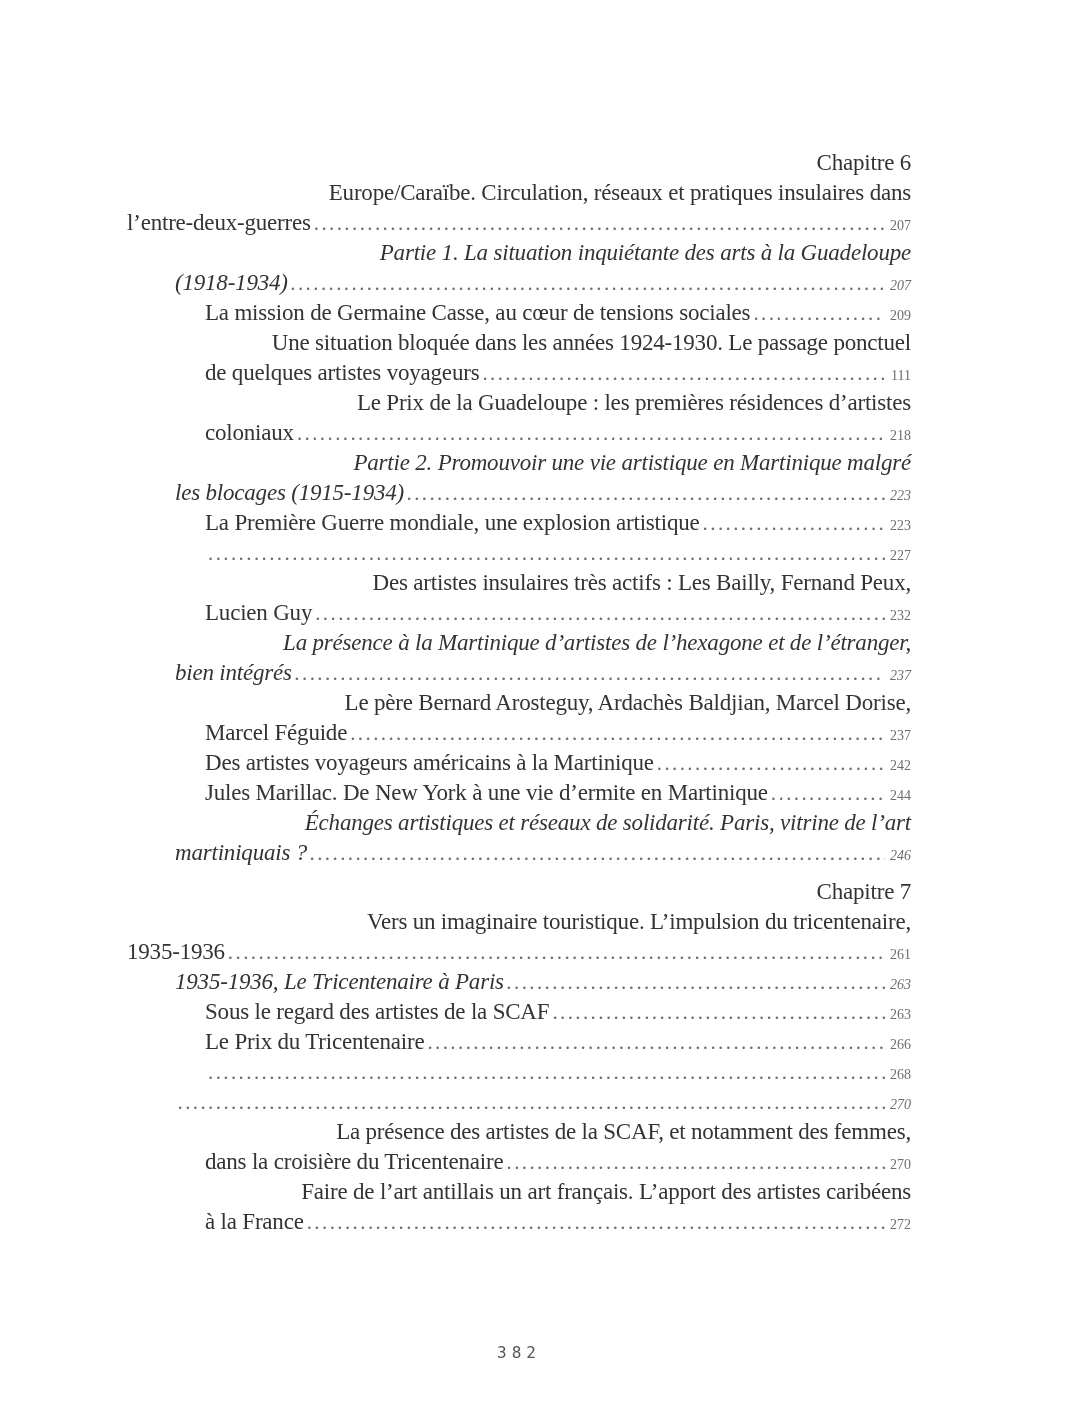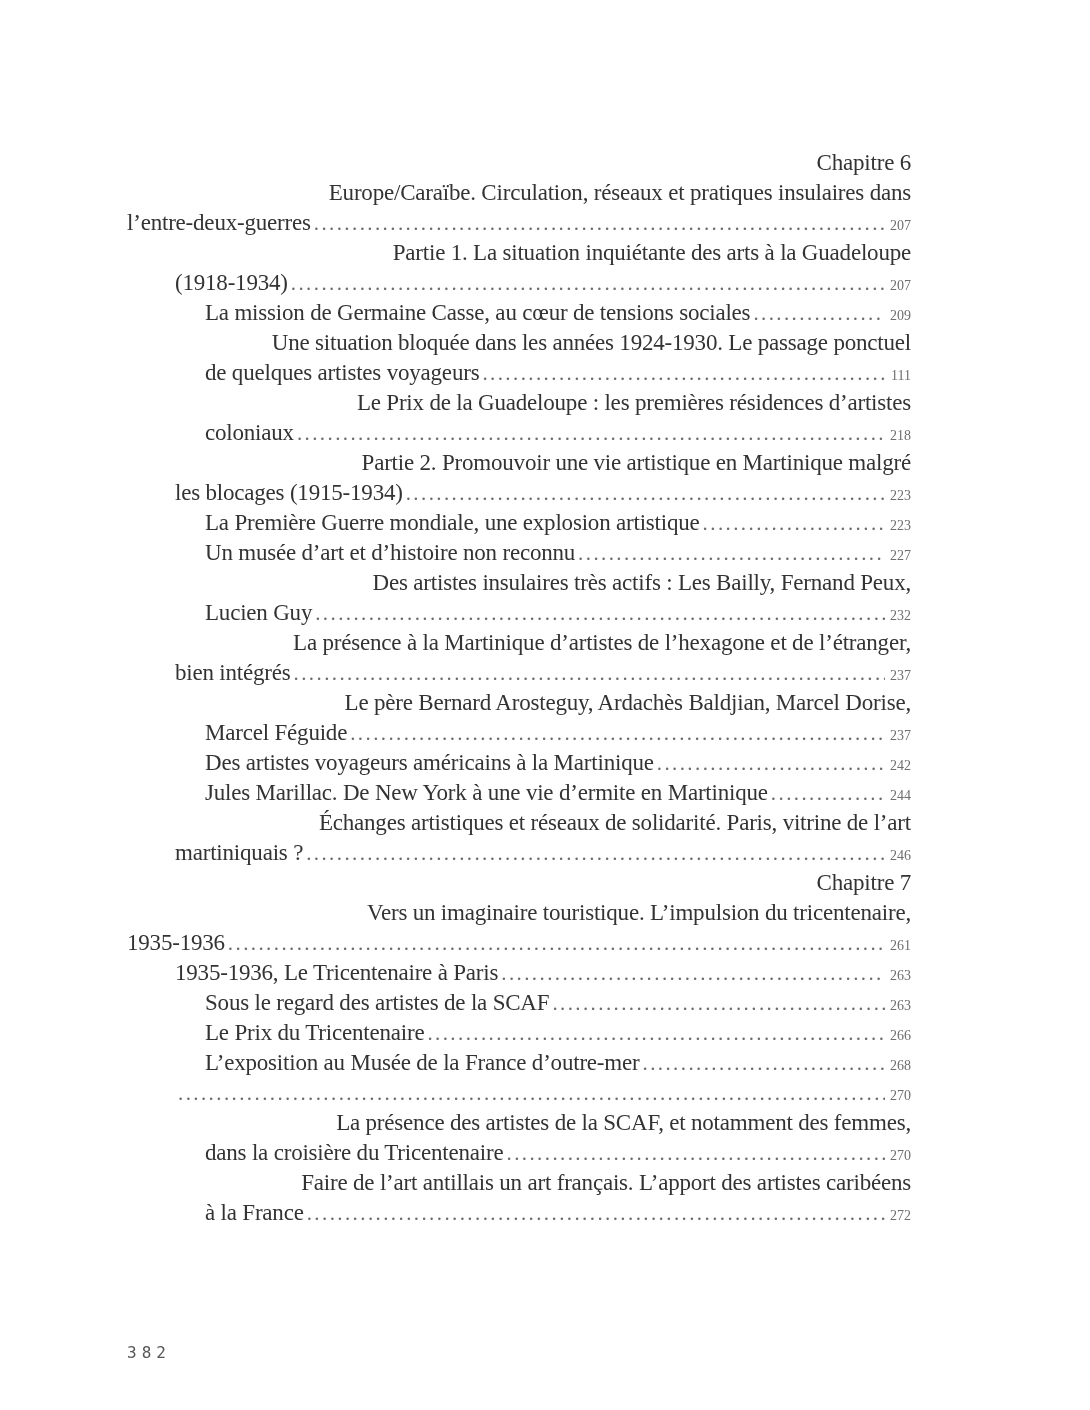--- a/index.html
+++ b/index.html
@@ -25,22 +25,22 @@
     display: flex;
     align-items: baseline;
     height: 30px;
     line-height: 30px;
     font-size: 23px;
     color: var(--text, #333333);
     justify-content: flex-end;
   }
   .lvl1 { padding-left: 48px; }
   .lvl2 { padding-left: 78px; }
-  .it   { }
-  .gap  { }
+  .it   { font-style: italic; }
+  .gap  { margin-top: 9px; }
   .txt  {
     white-space: nowrap;
     letter-spacing: -0.2px;
   }
   .leader {
     flex: 1 1 auto;
     overflow: hidden;
     white-space: nowrap;
     min-width: 10px;
     margin: 0 5px 0 3px;
@@ -54,21 +54,21 @@
   .pg {
     color: var(--muted, #6e6e6e);
     font-size: 14px;
     white-space: nowrap;
   }
   .folio {
     position: absolute;
     left: 127px;
     width: 784px;
     top: 1343px;
-    text-align: left;
+    text-align: center;
     font-family: "DejaVu Sans Mono", monospace;
     font-size: 16px;
     letter-spacing: 5px;
     color: #565656;
   }
 </style>
 </head>
 <body>
 
 <div class="toc">
@@ -119,21 +119,20 @@
       <span class="txt">les blocages (1915-1934)</span>
       <span class="leader"></span>
       <span class="pg">223</span>
     </div>
     <div class="line lvl2">
       <span class="txt">La Première Guerre mondiale, une explosion artistique</span>
       <span class="leader"></span>
       <span class="pg">223</span>
     </div>
     <div class="line lvl2">
-      <span class="txt">Un musée d’art et d’histoire non reconnu</span>
       <span class="leader"></span>
       <span class="pg">227</span>
     </div>
     <div class="line lvl2">
       <span class="txt">Des artistes insulaires très actifs : Les Bailly, Fernand Peux,</span>
     </div>
     <div class="line lvl2">
       <span class="txt">Lucien Guy</span>
       <span class="leader"></span>
       <span class="pg">232</span>
@@ -192,21 +191,20 @@
       <span class="txt">Sous le regard des artistes de la SCAF</span>
       <span class="leader"></span>
       <span class="pg">263</span>
     </div>
     <div class="line lvl2">
       <span class="txt">Le Prix du Tricentenaire</span>
       <span class="leader"></span>
       <span class="pg">266</span>
     </div>
     <div class="line lvl2">
-      <span class="txt">L’exposition au Musée de la France d’outre-mer</span>
       <span class="leader"></span>
       <span class="pg">268</span>
     </div>
     <div class="line lvl1 it">
       <span class="leader"></span>
       <span class="pg">270</span>
     </div>
     <div class="line lvl2">
       <span class="txt">La présence des artistes de la SCAF, et notamment des femmes,</span>
     </div>

